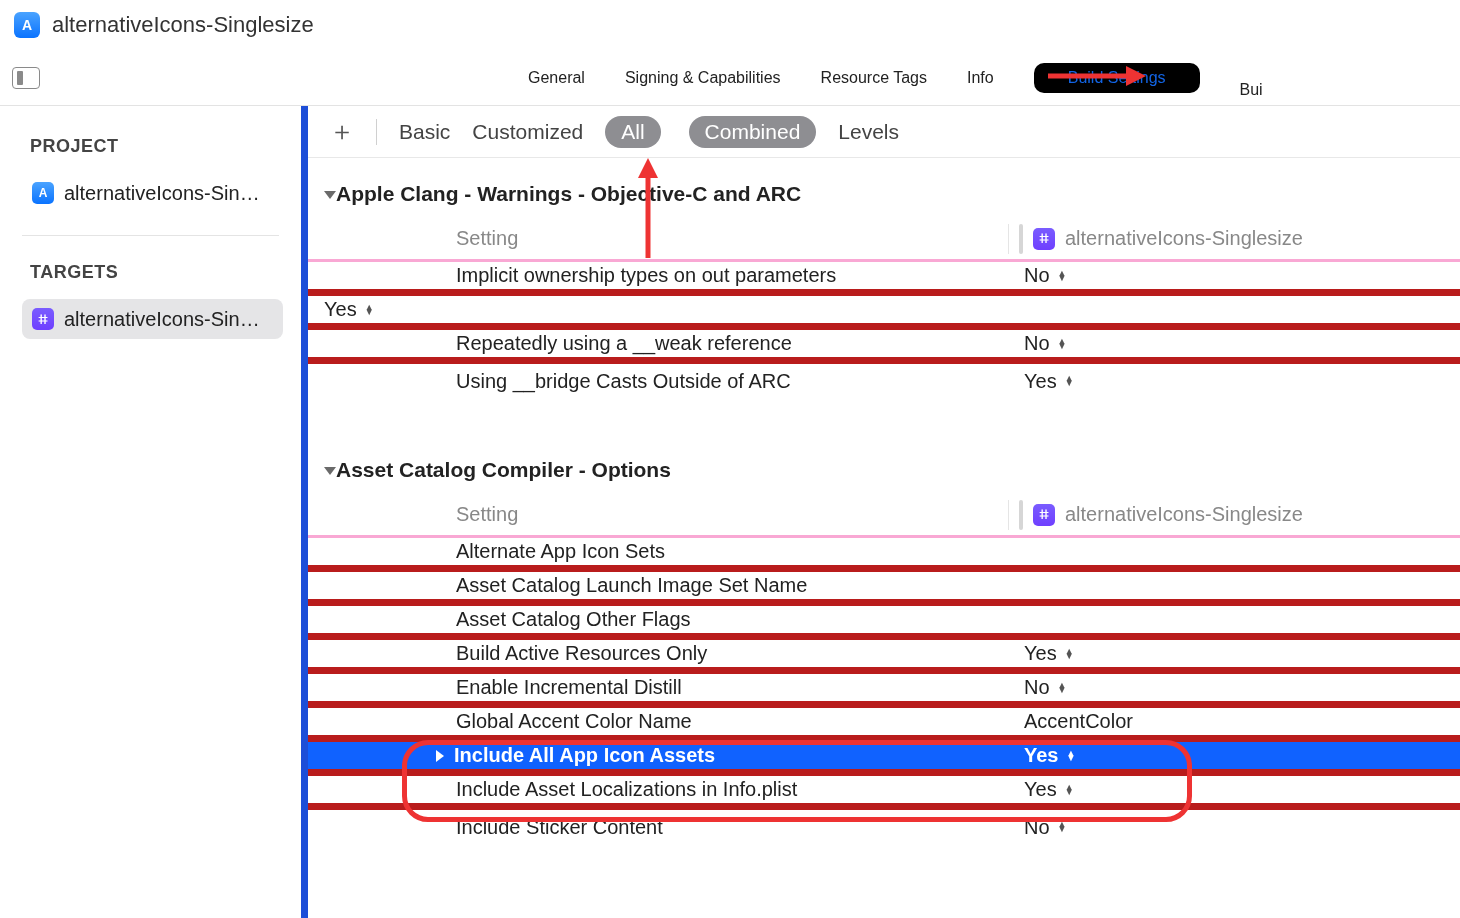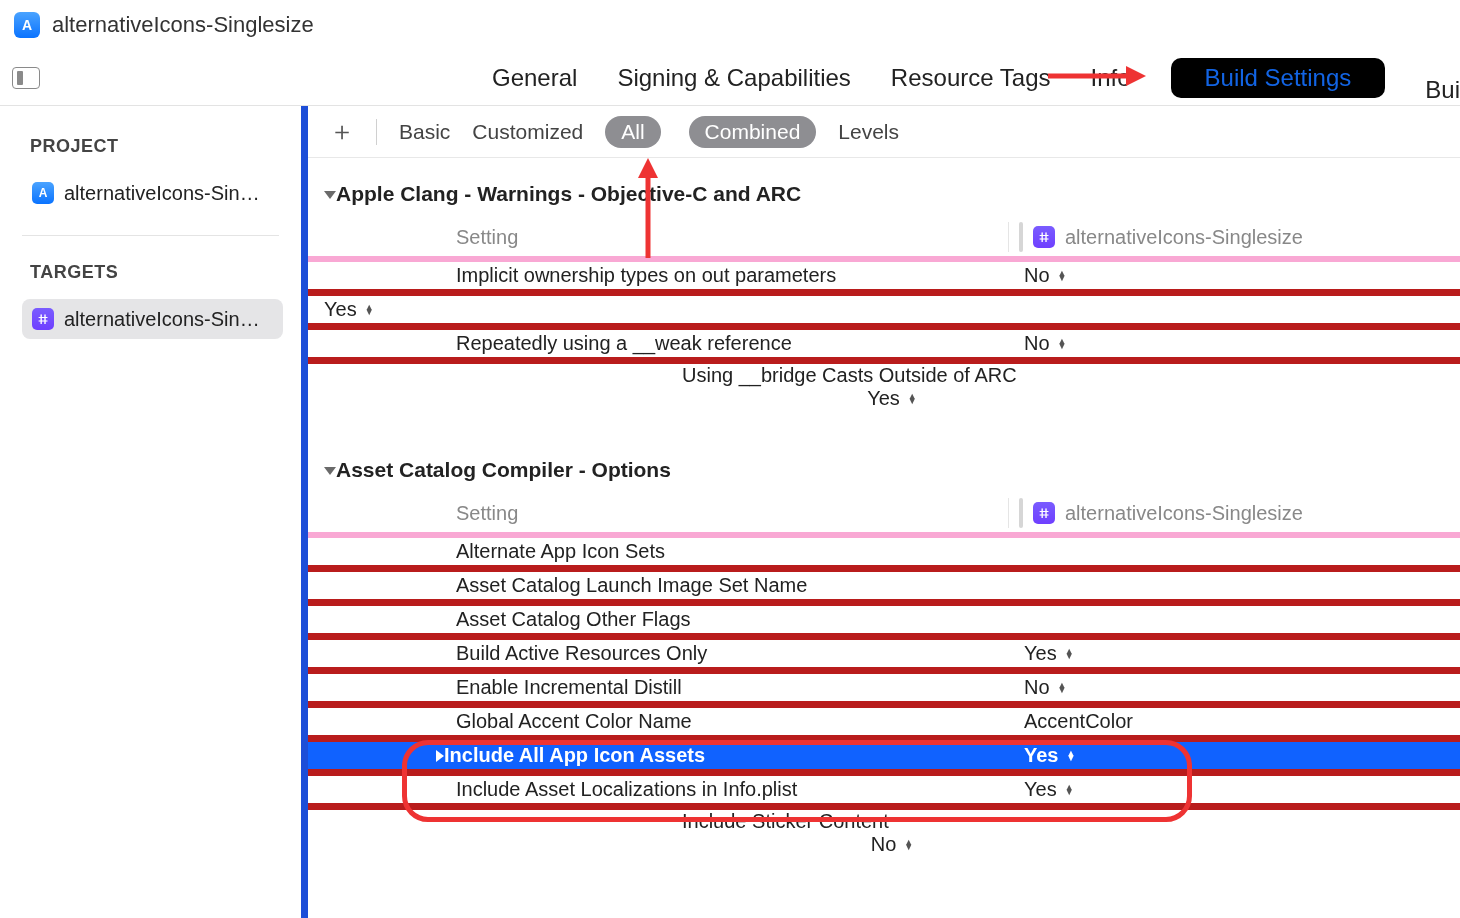--- a/index.html
+++ b/index.html
@@ -8,21 +8,21 @@
   
   .titlebar { height: 50px; display: flex; align-items: center; padding: 0 14px; gap: 12px; border-bottom: 1px solid #fff; }
   .app-icon { width: 26px; height: 26px; border-radius: 6px; background: linear-gradient(#4aa3ff,#0a73ff); display:flex; align-items:center; justify-content:center; color:#fff; font-size:14px; font-weight:700;}
   .title-text { font-size: 22px; color:#333; }
   
   
   .tabrow { height: 56px; display: flex; align-items: center; border-bottom: 1px solid #e3e3e3; }
   .tabrow-left { width: 308px; display:flex; align-items:center; padding-left:12px;}
   .panel-toggle { width: 28px; height: 22px; border:1.5px solid #8a8a8a; border-radius:4px; position:relative; }
   .panel-toggle::before { content:""; position:absolute; left:4px; top:3px; width:6px; height:14px; background:#8a8a8a; border-radius:1px;}
-  .tabrow-right { flex:1; display:flex; align-items:center; gap: 40px; padding-left: 220px; font-size: 24px; }
+  .tabrow-right { flex:1; display:flex; align-items:center; gap: 40px; padding-left: 220px; font-size: 16px; }
   .tab { color:#222; cursor:default; white-space:nowrap; }
   .tab.active { background:#000000; color:#1264e4; padding:6px 34px; border-radius:10px; }
   .tab.cut { overflow:hidden;margin-top:24px; }
   
   
   .body { display:flex; height: calc(918px - 50px - 56px); }
   
   
   .sidebar { width: 308px; border-right:7px solid #1d4ed8; padding-top: 30px; }
   .side-h { font-size: 18px; font-weight:600; color:#444; letter-spacing:.5px; padding: 0 30px 16px; }
@@ -42,36 +42,36 @@
   .flt { color:#444; }
   .pill { background:#8e8e92; color:#fff; padding:4px 16px; border-radius:16px; font-size:21px;}
   
   
   .sections { padding-top: 24px; }
   .section { margin-bottom: 60px; }
   .sec-head { display:flex; align-items:center; padding-left:16px; font-size:21px; font-weight:700; margin-bottom:12px;}
   .chev-down { width:0;height:0;border-left:6px solid transparent;border-right:6px solid transparent;border-top:8px solid #6a6a6a; margin-top:2px;}
   .chev-right { width:0;height:0;border-top:6px solid transparent;border-bottom:6px solid transparent;border-left:8px solid #fff; }
   
-  .ghead { display:flex; border-bottom:6px solid #f9a8d4; height:44px; align-items:center;}
+  .ghead { display:flex; border-bottom:3px solid #f9a8d4; height:44px; align-items:center;}
   .ghead .gcol1 { width: 700px; padding-left:148px; color:#888; font-size:20px;}
   .ghead .gcol2 { flex:1; display:flex; align-items:center; gap:10px; padding-left:10px; border-left:1px solid #e5e5e5; color:#888; font-size:20px;}
   
   .row { display:flex; height:34px; align-items:center; border-bottom:7px solid #b91c1c; position:relative;}
-  .row.noborder { border-bottom:none;flex-direction:column; }
+  .row.noborder { border-bottom:none; }
   .row .rcol1 { width:700px; padding-left:148px; font-size:20px; color:#222;}
   .row .rcol2 { flex:1; padding-left:16px; font-size:20px; color:#222; display:flex; align-items:center; gap:6px;}
   .updown { display:inline-flex; flex-direction:column; line-height:5px; font-size:9px; color:#555; margin-left:2px;}
   .updown::before{content:"▲";}
   .updown::after{content:"▼";}
   
   .row.selected { background:#1062ff; color:#fff; }
   .row.selected .rcol1, .row.selected .rcol2 { color:#fff; font-weight:700;}
   .row.selected .updown::before,.row.selected .updown::after{color:#fff;}
-  .row.selected .rcol1 { display:flex; align-items:center; padding-left:128px;}
+  .row.selected .rcol1 { display:flex; align-items:center; gap:10px; padding-left:128px;}
   
   
   .arrow-right { position:absolute; pointer-events:none; }
   .arrow-up { position:absolute; pointer-events:none; }
   .redbox { position:absolute; border:5px solid #e33; border-radius:26px; pointer-events:none;}
   
 </style>
 </head>
 <body>
 

